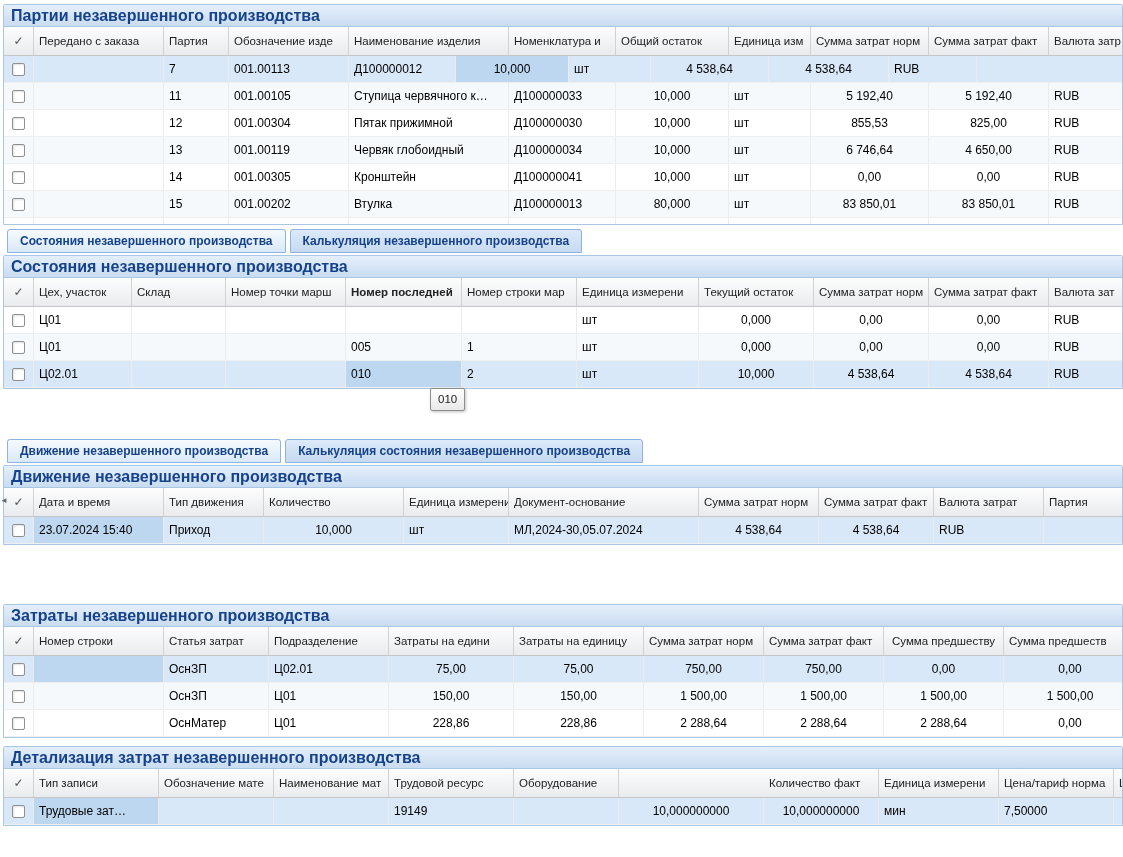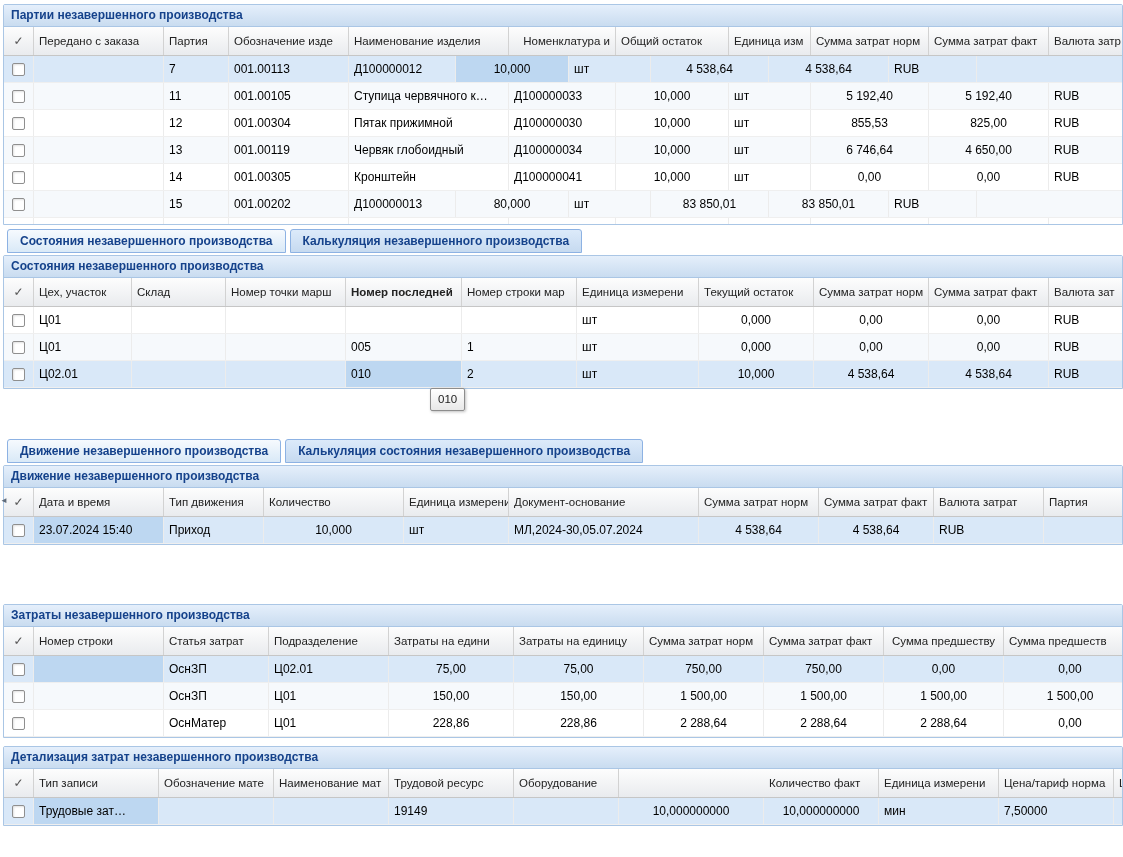--- a/index.html
+++ b/index.html
@@ -11,21 +11,21 @@
     color: #000;
     overflow: hidden;
   }
   .page { position: relative; width: 1123px; height: 857px; padding: 4px 0 0 3px; overflow: hidden; }
 
   
   .panel { width: 1120px; border: 1px solid #aac6e5; background: #fff; overflow: hidden; border-radius: 2px 2px 0 0; }
   .panel-header {
     height: 22px; line-height: 21px; padding-left: 7px;
     background: linear-gradient(#e5effb, #c9dcf0);
-    color: #15428b; font-weight: bold; font-size: 12px;
+    color: #15428b; font-weight: bold; font-size: 16px;
     border-bottom: 1px solid #aac6e5;
     white-space: nowrap; overflow: hidden;
   }
 
   
   .grid { width: 1133px; }
   .ghead {
     display: flex; height: 29px;
     background: linear-gradient(#fdfdfd, #e9ebee);
     border-bottom: 1px solid #c6c6c6;
@@ -98,21 +98,21 @@
 
   <section class="panel" id="p-batches" style="height:221px">
     <div class="panel-header">Партии незавершенного производства</div>
     <div class="grid">
         <div class="ghead">
           <div class="hcell ccol">✓</div>
           <div class="hcell" style="width: 130px;">Передано с заказа</div>
           <div class="hcell" style="width: 65px;">Партия</div>
           <div class="hcell" style="width: 120px;">Обозначение изде</div>
           <div class="hcell" style="width: 160px;">Наименование изделия</div>
-          <div class="hcell" style="width: 107px; text-align: right;">Номенклатура и</div>
+          <div class="hcell" style="width: 107px;">Номенклатура и</div>
           <div class="hcell" style="width: 113px;">Общий остаток</div>
           <div class="hcell" style="width: 82px;">Единица изм</div>
           <div class="hcell" style="width: 118px;">Сумма затрат норм</div>
           <div class="hcell" style="width: 120px;">Сумма затрат факт</div>
           <div class="hcell" style="width: 88px;">Валюта затр</div>
         </div>
         <div class="grow sel">
           <div class="cell ccol">
             <span class="cb"></span>
           </div>
@@ -186,20 +186,21 @@
           <div class="cell r" style="width: 120px;">0,00</div>
           <div class="cell" style="width: 88px;">RUB</div>
         </div>
         <div class="grow alt">
           <div class="cell ccol">
             <span class="cb"></span>
           </div>
           <div class="cell" style="width: 130px;"></div>
           <div class="cell" style="width: 65px;">15</div>
           <div class="cell" style="width: 120px;">001.00202</div>
+          <div class="cell" style="width: 160px;">Втулка</div>
           <div class="cell" style="width: 107px;">Д100000013</div>
           <div class="cell r" style="width: 113px;">80,000</div>
           <div class="cell" style="width: 82px;">шт</div>
           <div class="cell r" style="width: 118px;">83 850,01</div>
           <div class="cell r" style="width: 120px;">83 850,01</div>
           <div class="cell" style="width: 88px;">RUB</div>
         </div>
         <div class="grow">
           <div class="cell ccol">
             <span class="cb"></span>

